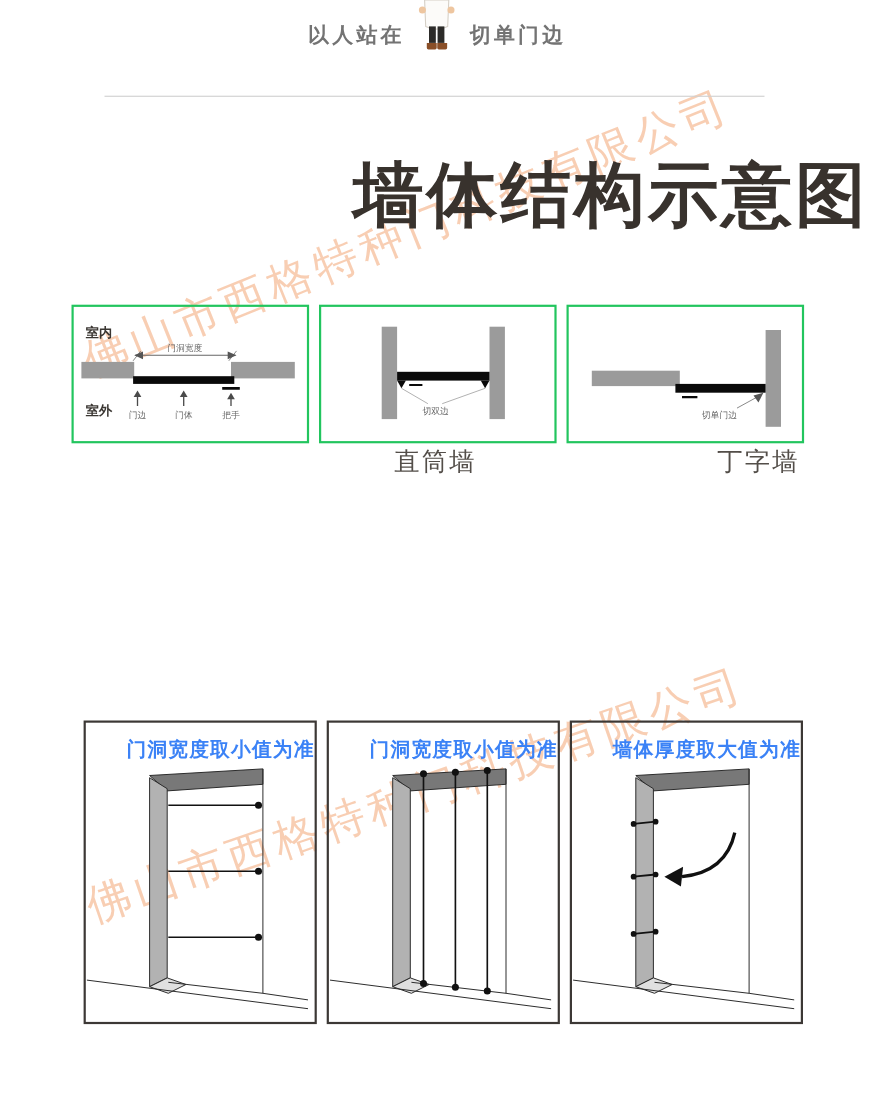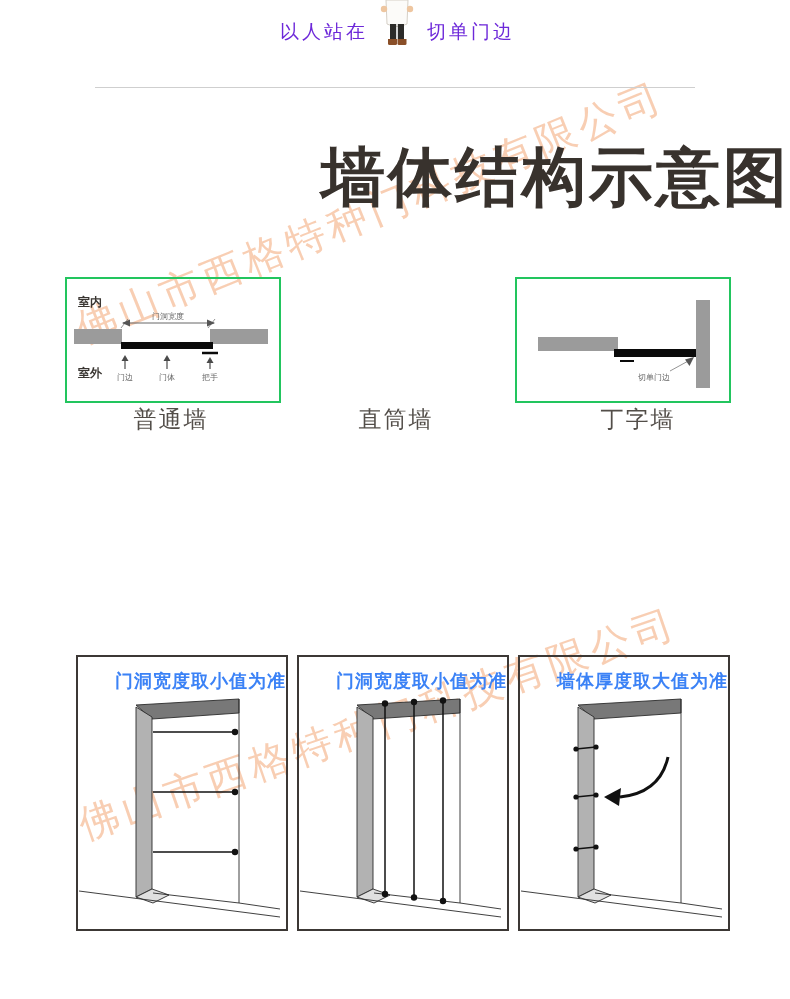--- a/index.html
+++ b/index.html
@@ -5,35 +5,35 @@
   html,body{margin:0;padding:0;background:#fff;}
   #page{position:relative;width:790px;height:999px;margin:0 auto;background:#fff;overflow:hidden;
         font-family:"Liberation Sans","DejaVu Sans",sans-serif;}
   
   .wm{position:absolute;z-index:1;white-space:nowrap;font-size:40px;letter-spacing:5px;
       color:rgba(243,166,116,0.55);transform-origin:0 50%;pointer-events:none;line-height:1.2;}
   .wm-a{left:78px;top:306px;transform:rotate(-22deg);}
   .wm-b{left:80px;top:802px;transform:rotate(-19deg);}
   .layer{position:absolute;z-index:2;left:0;top:0;width:100%;height:100%;}
   
-  .hdr-text{position:absolute;top:19px;font-size:19px;letter-spacing:3px;color:#6d28d9;}
+  .hdr-text{position:absolute;top:19px;font-size:19px;letter-spacing:3px;color:#737373;font-weight:bold;}
   .hdr-left{left:368px;transform:translateX(-100%);}
   .hdr-right{left:427px;}
   .person{position:absolute;left:377px;top:0;}
   .divider{position:absolute;top:87px;left:95px;width:600px;height:1px;background:#cfcfcf;}
   
   .sec-title{position:absolute;left:0;width:100%;text-align:right;font-size:64px;font-weight:800;
              color:#38322d;letter-spacing:3px;line-height:64px;}
   .t1{top:145px;} .t2{top:552px;}
   
   .wbox{position:absolute;top:277px;width:212px;height:122px;border:2px solid #22c55e;background:transparent;}
   .wbox svg{display:block;}
   .b1{left:65px;} .b2{left:290px;} .b3{left:515px;}
   .caption{position:absolute;top:404px;width:212px;text-align:center;font-size:23px;color:#534e49;letter-spacing:2px;}
-  .c1{left:65px;} .c2{left:290px;} .c3{left:532px;}
+  .c1{left:65px;} .c2{left:290px;} .c3{left:515px;text-align:right;}
   
   .mbox{position:absolute;top:655px;width:208px;height:272px;border:2px solid #3c3835;background:transparent;}
   .m1{left:76px;} .m2{left:297px;} .m3{left:518px;}
   .mhead{position:absolute;top:12px;left:0;width:100%;text-align:right;font-size:18px;font-weight:bold;
          color:#3b82f6;letter-spacing:1px;}
   .mart{position:absolute;left:0;top:0;}
   .small-label{fill:#666;}
 </style>
 </head>
 <body>
@@ -83,34 +83,46 @@
         <polygon points="58,76 54.5,82 61.5,82" fill="#4a4a4a"></polygon>
         <polygon points="100,76 96.5,82 103.5,82" fill="#4a4a4a"></polygon>
         <polygon points="143,78 139.5,84 146.5,84" fill="#4a4a4a"></polygon>
         <text x="58" y="101" font-size="8" text-anchor="middle" class="small-label">门边</text>
         <text x="100" y="101" font-size="8" text-anchor="middle" class="small-label">门体</text>
         <text x="143" y="101" font-size="8" text-anchor="middle" class="small-label">把手</text>
         <text x="11" y="98" font-size="12" font-weight="bold" fill="#3a3632">室外</text>
       </svg>
     </div>
 
+    <div class="wbox b2">
+      <svg width="208" height="118" viewBox="0 0 208 118">
+        <rect x="55" y="18" width="14" height="84" fill="#9b9b9b"></rect>
+        <rect x="153" y="18" width="14" height="84" fill="#9b9b9b"></rect>
+        <rect x="69" y="59" width="84" height="8" fill="#0a0a0a"></rect>
+        <polygon points="69,67 77,67 73,74" fill="#0a0a0a"></polygon>
+        <polygon points="145,67 153,67 149,74" fill="#0a0a0a"></polygon>
+        <line x1="80" y1="71" x2="92" y2="71" stroke="#0a0a0a" stroke-width="2"></line>
+        <line x1="97" y1="88" x2="73" y2="74" stroke="#999" stroke-width="0.7"></line>
+        <line x1="110" y1="88" x2="149" y2="74" stroke="#999" stroke-width="0.7"></line>
+        <text x="104" y="97" font-size="8" text-anchor="middle" class="small-label">切双边</text>
+      </svg>
+    </div>
 
     <div class="wbox b3">
       <svg width="208" height="118" viewBox="0 0 208 118">
         <rect x="21" y="58" width="80" height="14" fill="#9b9b9b"></rect>
         <rect x="179" y="21" width="14" height="88" fill="#9b9b9b"></rect>
         <rect x="97" y="70" width="82" height="8" fill="#0a0a0a"></rect>
         <line x1="103" y1="82" x2="117" y2="82" stroke="#0a0a0a" stroke-width="2"></line>
         <line x1="153" y1="92" x2="173" y2="81" stroke="#888" stroke-width="0.9"></line>
         <polygon points="177,78 168,80.5 172.5,87" fill="#555"></polygon>
         <text x="137" y="101" font-size="8" text-anchor="middle" class="small-label">切单门边</text>
       </svg>
     </div>
 
-    <div class="caption c1">普通墙</div>
     <div class="caption c2">直筒墙</div>
     <div class="caption c3">丁字墙</div>
 
 
     <div class="mbox m1">
       <div class="mhead">门洞宽度取小值为准</div>
       <svg class="mart" width="204" height="268" viewBox="0 0 204 268">
         <g stroke="#2b2b2b" stroke-width="0.9">
           <polygon points="58,48 161,42 161,56 74,62" fill="#787878"></polygon>
           <polygon points="58,50 74,60 74,232 58,240" fill="#b2b2b2"></polygon>

